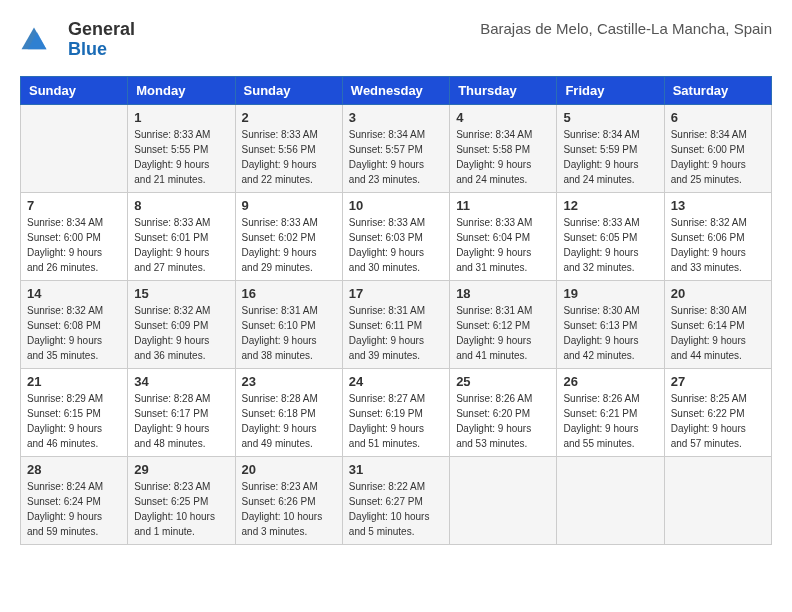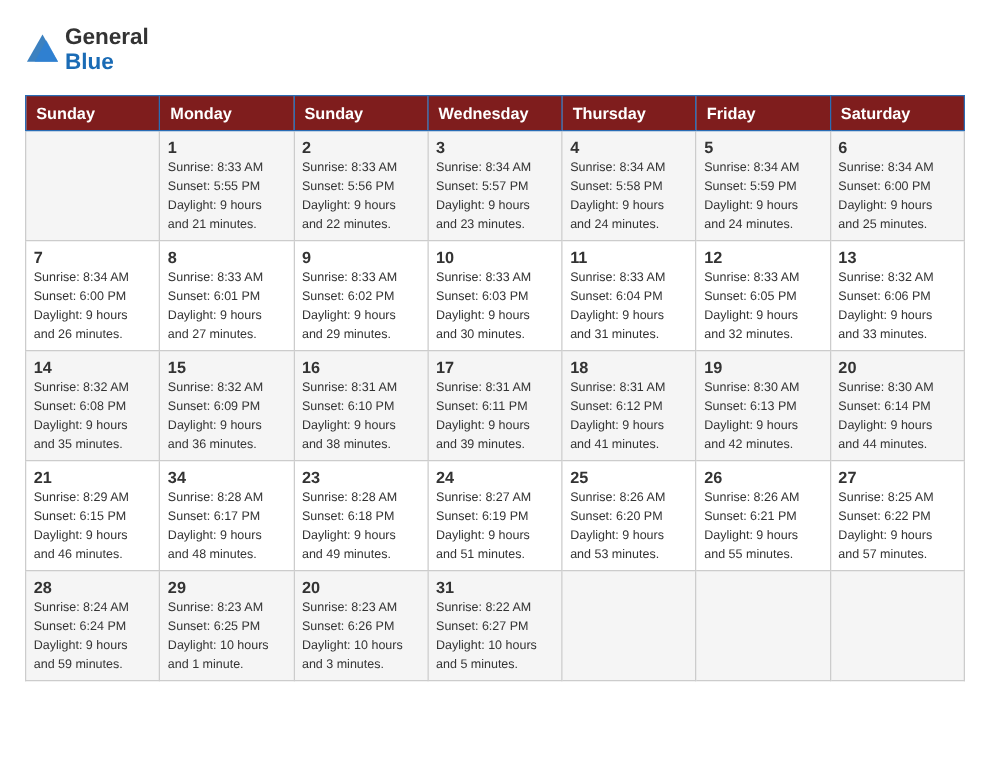--- a/index.html
+++ b/index.html
@@ -12,21 +12,21 @@
     }
     .header {
       display: flex;
       justify-content: space-between;
       align-items: flex-start;
       margin-bottom: 16px;
     }
     .logo {
       display: flex;
       align-items: center;
-      gap: 4px;
+      gap: 20px;
     }
     .logo-text {
       font-size: 18px;
       font-weight: bold;
       line-height: 1.1;
     }
     .logo-general { color: #333; }
     .logo-blue { color: #1a6bb5; margin-top: 28px; }
     .logo-icon {
       width: 28px;
@@ -40,21 +40,21 @@
     }
     .location-title {
       font-size: 15px;
       color: #555;
     }
     table {
       width: 100%;
       border-collapse: collapse;
     }
     thead tr {
-      background-color: #7f1d1d;
+      background-color: #1d4ed8;
     }
     thead th {
       color: #fff;
       font-size: 13px;
       font-weight: bold;
       padding: 6px 8px;
       text-align: left;
       border: 1px solid #2a6db5;
     }
     tbody tr {
@@ -97,20 +97,21 @@
     <svg class="logo-icon" viewBox="0 0 36 36" xmlns="http://www.w3.org/2000/svg">
       <polygon points="18,2 34,30 2,30" fill="#1a6bb5" opacity="0.85"></polygon>
       <polygon points="22,8 34,30 10,30" fill="#2980d9" opacity="0.7"></polygon>
     </svg>
     <div class="logo-text">
       <span class="logo-general">General</span><br>
       <span class="logo-blue">Blue</span>
     </div>
   </div>
   <div class="title-block">
+    <div class="location-title">Barajas de Melo, Castille-La Mancha, Spain</div>
   </div>
 </div>
 
 <table>
   <thead>
     <tr>
     <th>Sunday</th>
         <th>Monday</th>
         <th>Sunday</th>
         <th>Wednesday</th>

